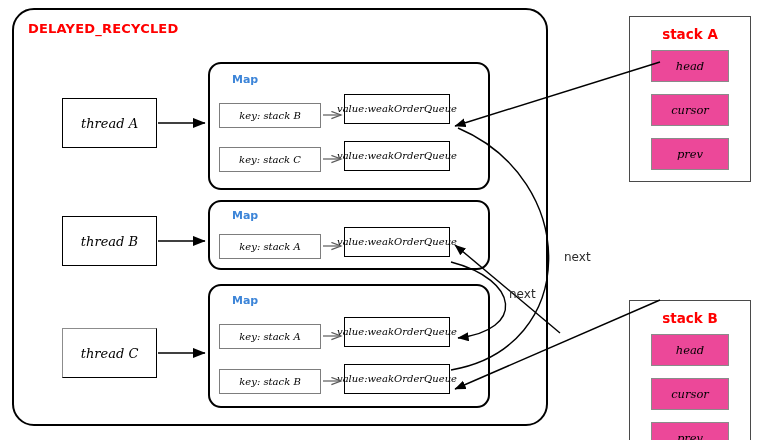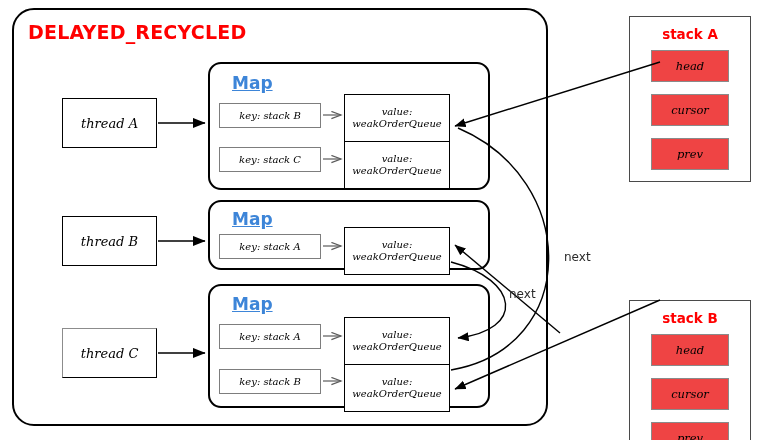--- a/index.html
+++ b/index.html
@@ -29,21 +29,21 @@
     border-radius: 22px;
     box-sizing: border-box;
     background: transparent;
   }
   .outer-title {
     position: absolute;
     left: 28px;
     top: 21px;
     font-family: "DejaVu Sans", sans-serif;
     font-weight: bold;
-    font-size: 19px;
+    font-size: 13px;
     letter-spacing: 0.2px;
     color: #ff0000;
     white-space: nowrap;
   }
 
   
   .thread-box {
     position: absolute;
     width: 95px;
     height: 50px;
@@ -65,23 +65,22 @@
     position: absolute;
     border: 2.2px solid #000000;
     border-radius: 13px;
     box-sizing: border-box;
     background: transparent;
   }
   .map-label {
     position: absolute;
     font-family: "DejaVu Sans", sans-serif;
     font-weight: bold;
-    font-size: 17px;
+    font-size: 11px;
     color: #3d85d8;
-    text-decoration: underline;
   }
 
   
   .key-box {
     position: absolute;
     width: 102px;
     height: 25px;
     border: 1.5px solid #7d7d7d;
     box-sizing: border-box;
     background: #ffffff;
@@ -92,26 +91,26 @@
     font-style: italic;
     font-size: 10px;
     color: #000000;
     white-space: nowrap;
   }
 
   
   .value-box {
     position: absolute;
     width: 106px;
-    height: 48px;
+    height: 30px;
     border: 1.4px solid #000000;
     box-sizing: border-box;
     background: #ffffff;
     display: flex;
-    flex-direction: column;
+    flex-direction: row;
     align-items: center;
     justify-content: center;
     font-family: "DejaVu Serif", serif;
     font-style: italic;
     font-size: 10px;
     line-height: 1.25;
     color: #000000;
     white-space: nowrap;
   }
 
@@ -131,21 +130,21 @@
     text-align: center;
     margin-top: 9px;
     margin-bottom: 8px;
   }
   .stack-field {
     width: 78px;
     height: 32px;
     margin: 0 auto 12px auto;
     border: 1.6px solid #8a8a8a;
     box-sizing: border-box;
-    background: #ef4444;
+    background: #ec4899;
     display: flex;
     align-items: center;
     justify-content: center;
     font-family: "DejaVu Serif", serif;
     font-style: italic;
     font-size: 11.5px;
     color: #000000;
   }
 
   

